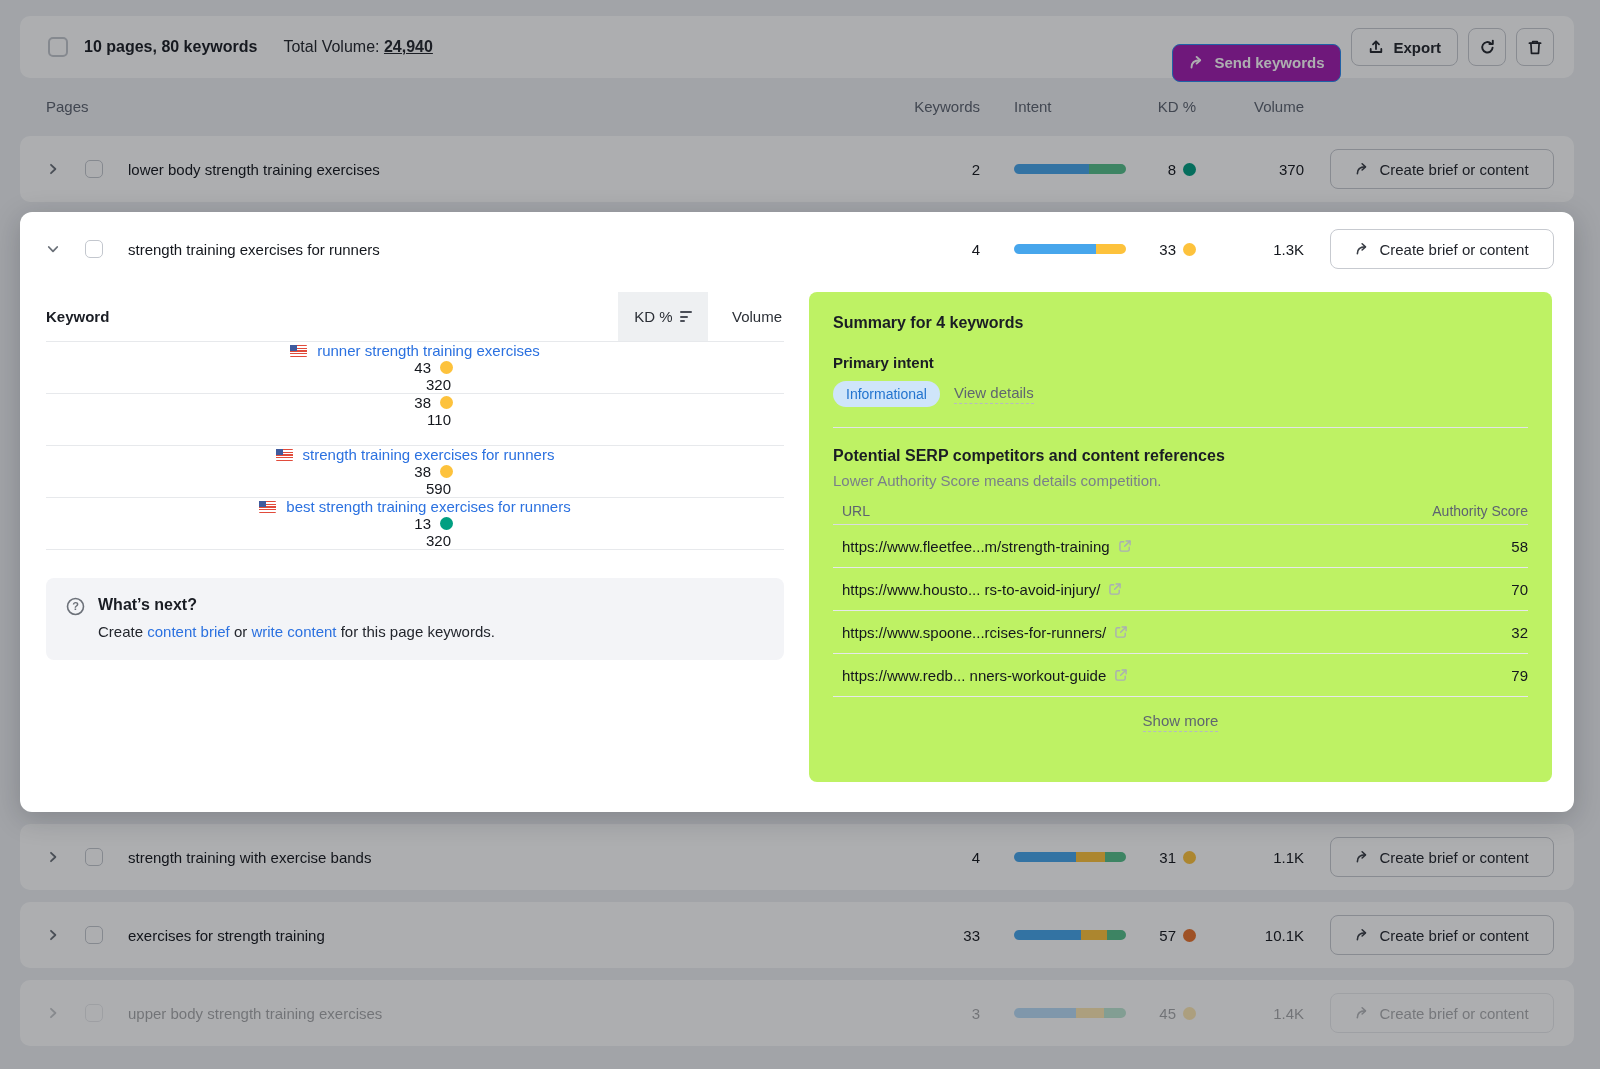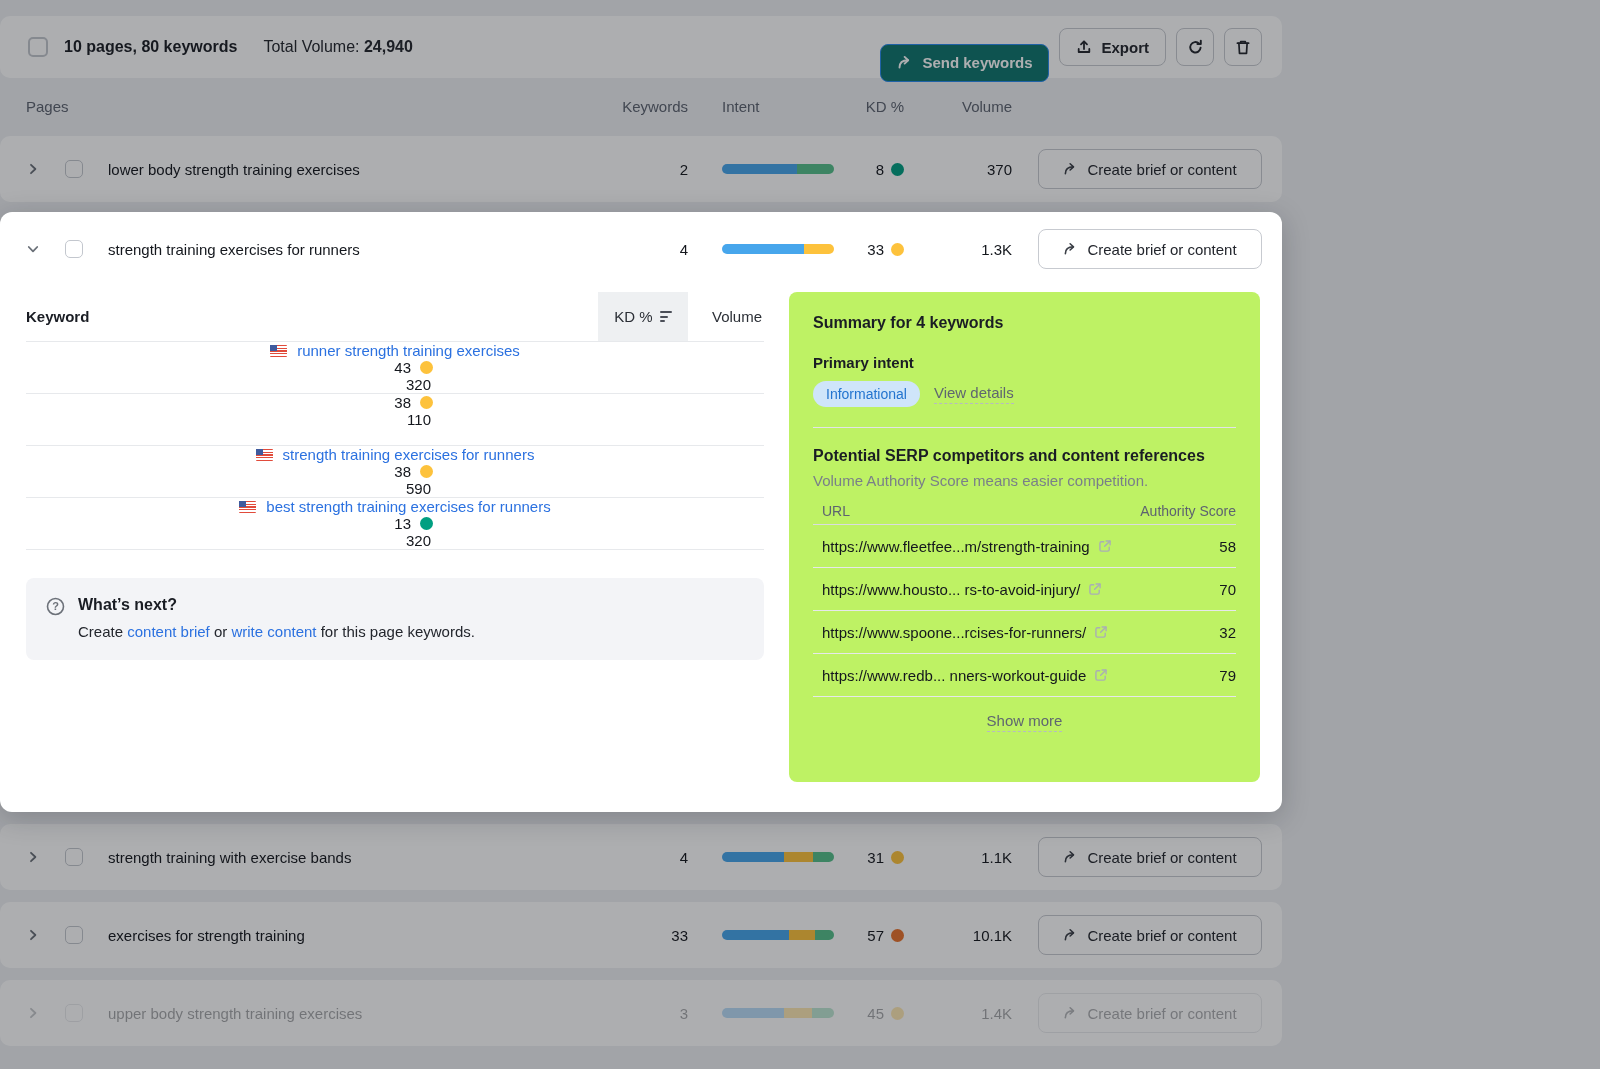--- a/index.html
+++ b/index.html
@@ -4,48 +4,48 @@
 <style>
   * { margin:0; padding:0; box-sizing:border-box; }
   html,body { width:1600px; height:1069px; overflow:hidden; }
   body {
     font-family:"Liberation Sans", sans-serif;
     background:#eef0f3;
     color:#1a1d24;
     position:relative;
   }
   .stage { position:relative; width:1600px; height:1069px; }
-  .content { position:absolute; left:0; top:16px; width:1282px; }
+  .content { position:absolute; left:20px; top:16px; width:1554px; }
 
   
   .dim-overlay {
     position:absolute; inset:0; background:rgba(15,18,24,0.34); z-index:50;
     pointer-events:none;
   }
 
   
   .toolbar {
     background:#fff; border-radius:10px; height:62px;
     display:flex; align-items:center; padding:0 20px 0 28px;
   }
   .cb {
     width:20px; height:20px; border:2px solid #c3c7ce; border-radius:5px;
     background:#fff; display:inline-block; flex:0 0 auto;
   }
   .toolbar .sel-label { font-weight:bold; font-size:16px; margin-left:16px; }
   .toolbar .tv { margin-left:26px; font-size:16px; color:#23262d; }
-  .toolbar .tv b { font-weight:bold; }
+  .toolbar .tv b { font-weight:bold;text-decoration:underline; }
   .toolbar .spacer { flex:1; }
   .btn {
     display:inline-flex; align-items:center; gap:9px; height:38px;
     border-radius:8px; border:1px solid #c7cad0; background:#fff;
     font-size:15px; font-weight:bold; color:#23262d; padding:0 16px;
     cursor:pointer; font-family:inherit;
   }
-  .btn.primary { background:#0f766e; border-color:#2a8cf0; color:#fff; margin-right:10px;margin-top:31px; }
+  .btn.primary { background:#a21caf; border-color:#2a8cf0; color:#fff; margin-right:10px;margin-top:31px; }
   .btn.icon-only { width:38px; padding:0; justify-content:center; margin-left:10px; }
   .btn svg { display:block; }
 
   
   .col-header {
     display:flex; align-items:center; height:40px; margin-top:8px;
     color:#5d6370; font-size:15px; padding-left:26px;
   }
   .rgroup { display:flex; align-items:center; margin-left:auto; padding-right:20px; }
   .cell-kw  { width:80px;  text-align:right; }
@@ -351,21 +351,21 @@
         <div class="right-col">
           <div class="summary">
             <div class="sum-title">Summary for 4 keywords</div>
             <div class="pi-label">Primary intent</div>
             <div class="pi-row">
               <span class="badge">Informational</span>
               <span class="dashed-link">View details</span>
             </div>
             <div class="sum-divider"></div>
             <div class="serp-title">Potential SERP competitors and content references</div>
-            <div class="serp-sub">Volume Authority Score means easier competition.</div>
+            <div class="serp-sub">Lower Authority Score means details competition.</div>
 
             <div class="url-table">
               <div class="url-head">
                 <span class="uh">URL</span>
                 <span class="sh">Authority Score</span>
               </div>
 
               <div class="url-row">
                 <span class="u">
                     <span>https://www.fleetfee...m/strength-training</span>

